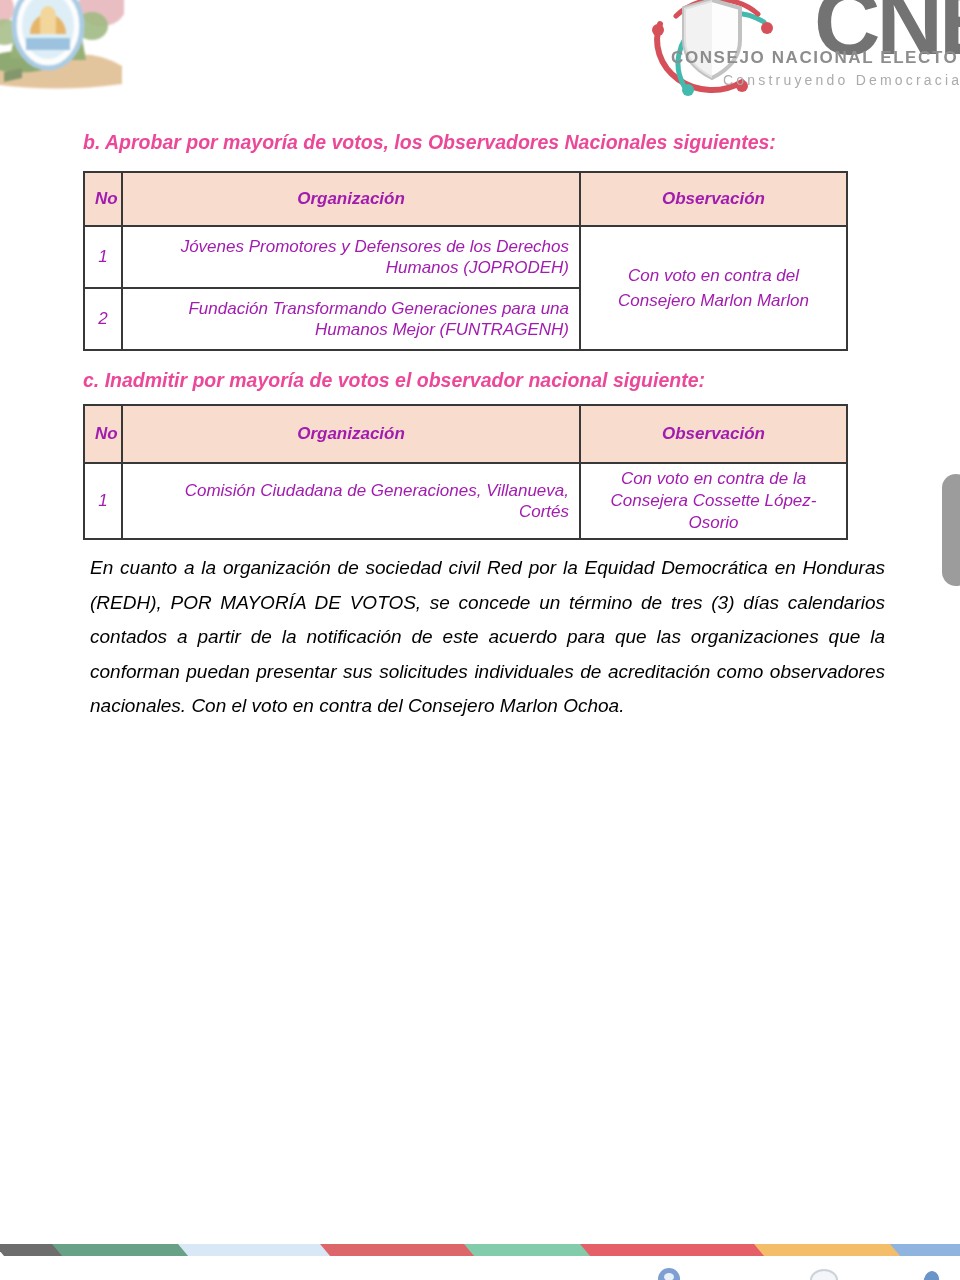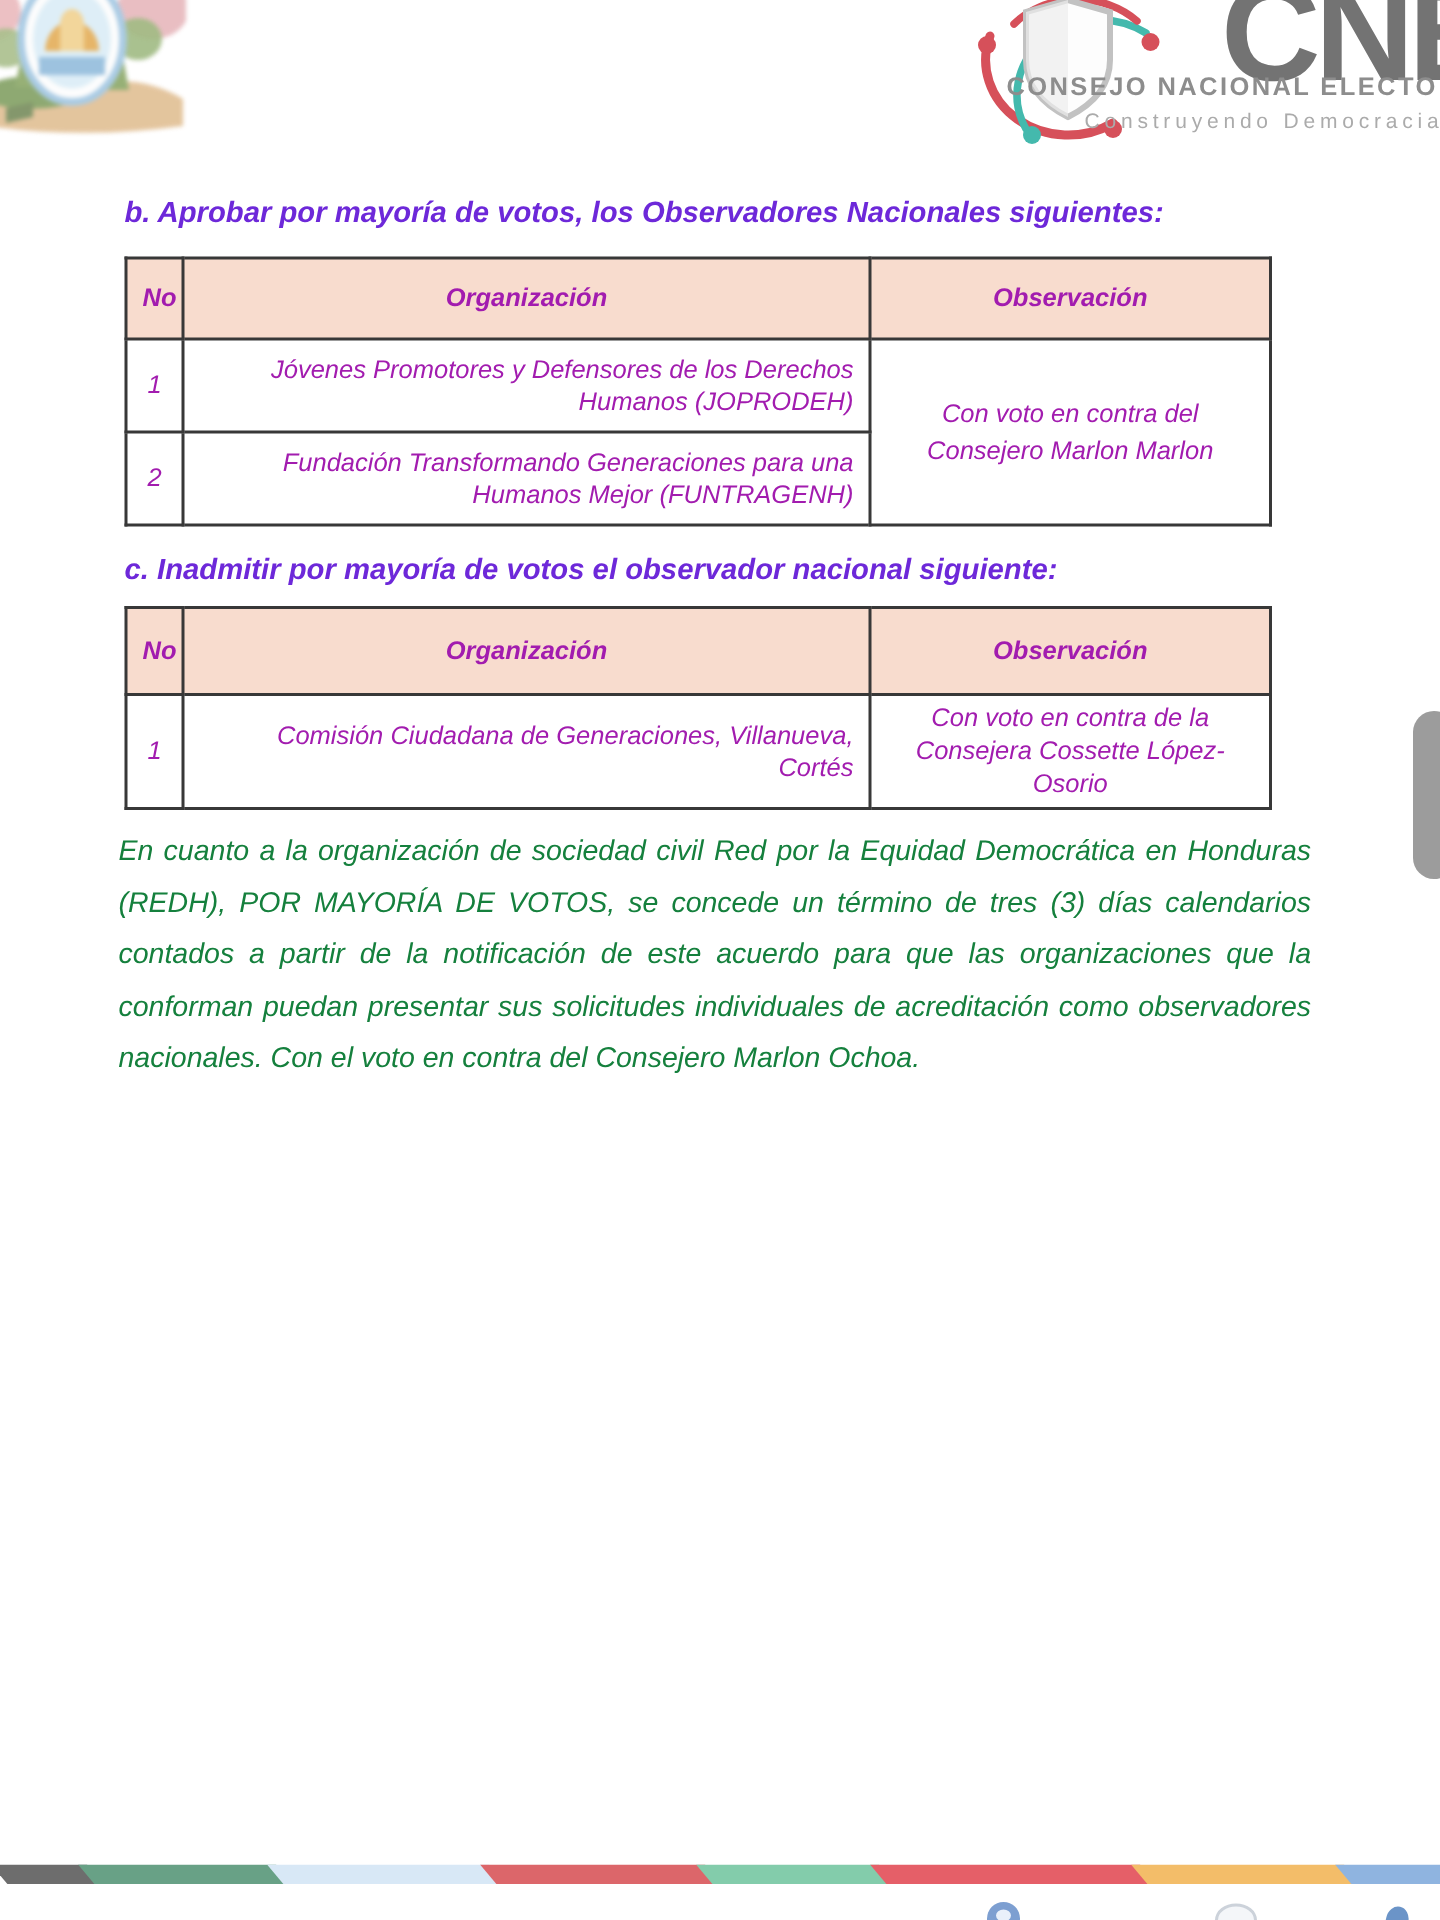--- a/index.html
+++ b/index.html
@@ -27,21 +27,21 @@
   }
   .cne-tagline{
     position:absolute;left:723px;top:72px;
     font-size:14px;font-weight:400;color:#ababab;
     letter-spacing:3.2px;white-space:nowrap;
   }
 
   
   .doc-heading{
     position:absolute;left:83px;width:800px;
-    font-size:19.5px;font-weight:700;font-style:italic;color:#6d28d9;
+    font-size:19.5px;font-weight:700;font-style:italic;color:#ec4899;
   }
   .heading-b{top:131px;}
   .heading-c{top:369px;}
 
   table.doc-table{
     position:absolute;left:83px;width:763px;
     border-collapse:collapse;table-layout:fixed;
     font-style:italic;font-size:17px;color:#a21caf;
   }
   .table-b{top:171px;}
@@ -62,23 +62,23 @@
   .cell-no{text-align:center;}
   .cell-org{text-align:right;line-height:1.25;font-style:italic;}
   .cell-obs-center{text-align:center;line-height:1.5;padding:4px 26px;}
   .cell-obs-left{text-align:center;line-height:1.3;vertical-align:top;padding-top:6px;}
   .table-b th{height:44px;}
   .table-b .row-body td{height:52px;}
   .table-c th{height:48px;}
   .table-c .row-body td{height:58px;}
 
   .doc-paragraph{
-    position:absolute;left:79px;top:551px;width:795px;
+    position:absolute;left:90px;top:551px;width:795px;
     font-size:19px;font-style:italic;line-height:34.5px;
-    text-align:justify;color:#15803d;
+    text-align:justify;color:#000000;
   }
 
   
   .footer-stripe{
     position:absolute;left:0;top:1243px;width:960px;height:13px;
     overflow:hidden;white-space:nowrap;
   }
   .footer-stripe .seg{
     display:inline-block;height:13px;
     transform:skewX(40deg);transform-origin:0 0;

